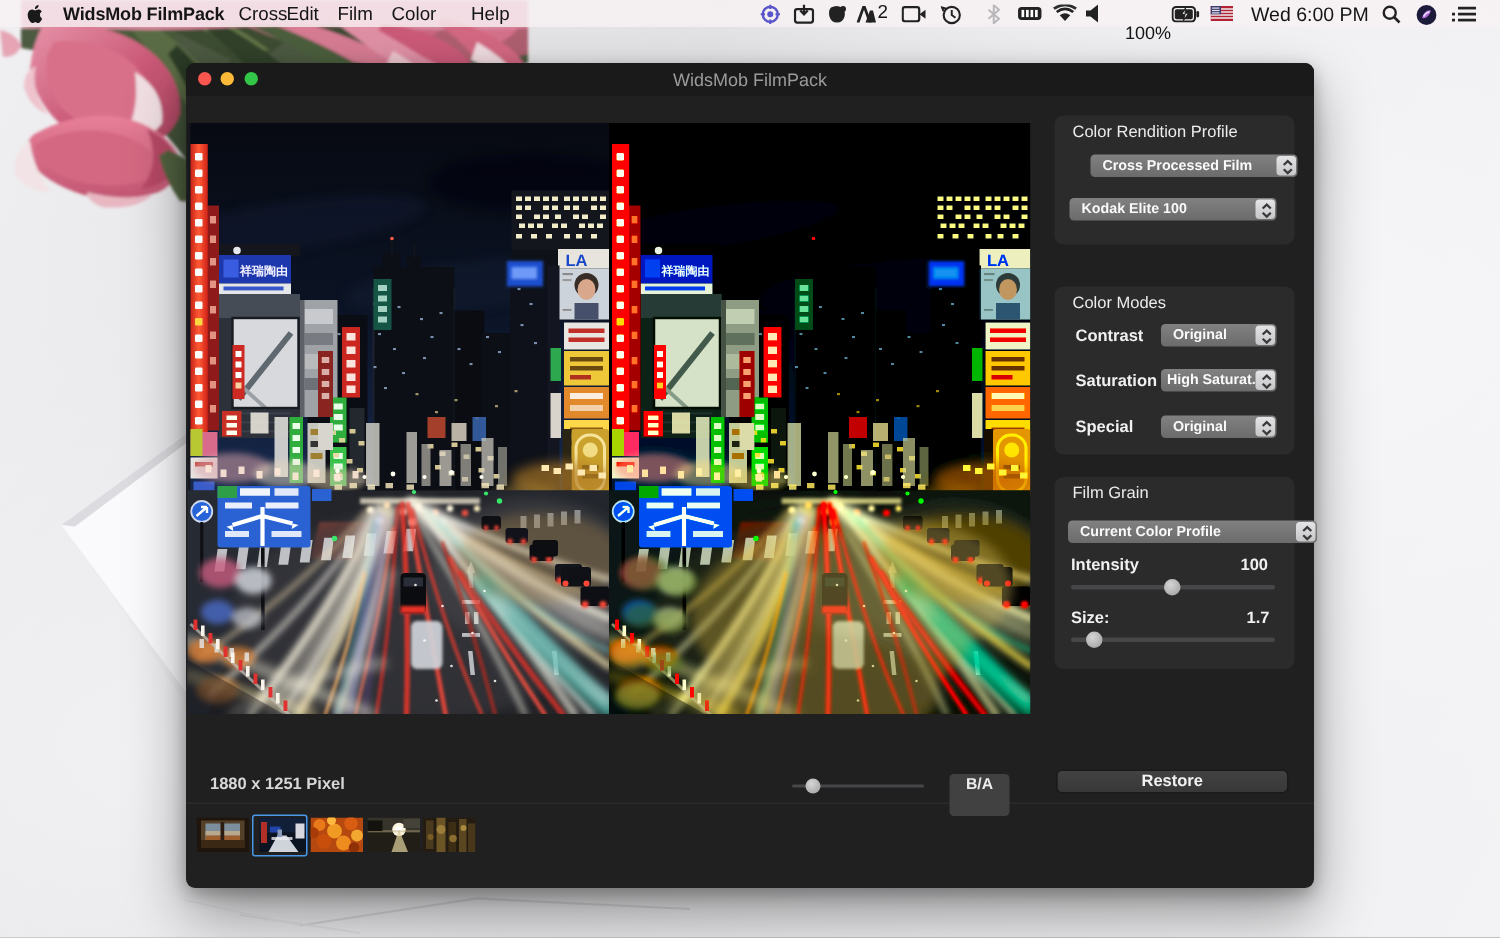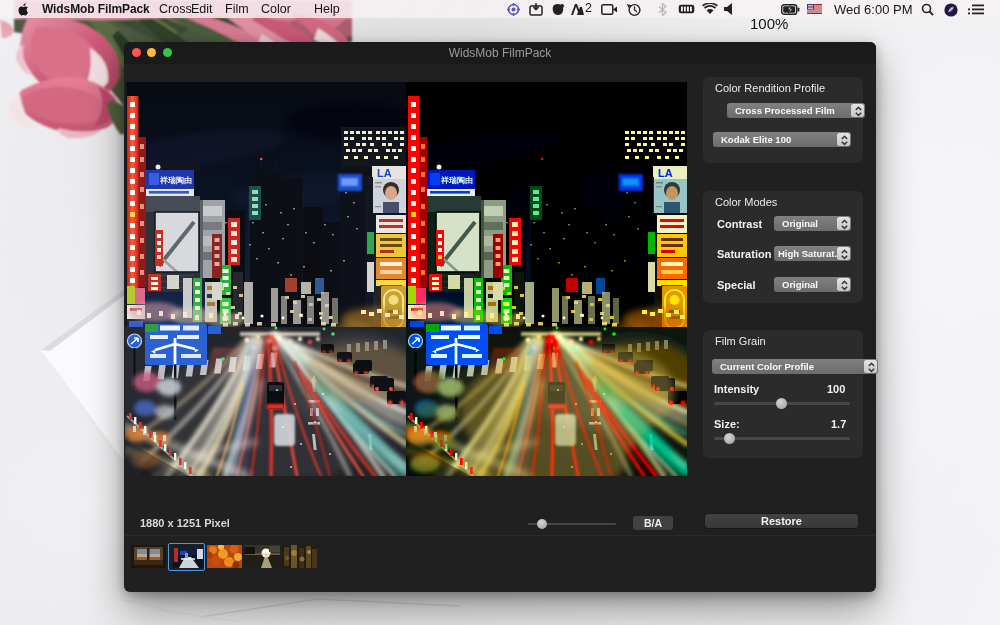--- a/index.html
+++ b/index.html
@@ -38,21 +38,21 @@
   .slider { position:absolute; height:2.5px; border-radius:2px; background:#47474a; }
   .thumbk { position:absolute; width:11px; height:11px; border-radius:50%;
     background:radial-gradient(circle at 40% 35%, #d6d6d6, #9a9a9a); top:-4px; }
   #restore { position:absolute; left:580px; top:471px; width:155px; height:16px;
     background:linear-gradient(#424242,#383838); border:1px solid #1a1a1a; border-radius:4px;
     color:#f2f2f2; font-size:11px; font-weight:bold; text-align:center; line-height:15px; }
   
   #pixlab { position:absolute; left:16px; top:475px; font-size:11px; font-weight:bold; color:#d8d8d8; }
   #bslider { position:absolute; left:404px; top:480.5px; width:88px; height:2.5px; background:#47474a; border-radius:2px; }
   #bslider .thumbk { width:10px; height:10px; top:-3.5px; left:9px; }
-  #ba { position:absolute; left:509px; top:474px; width:40px; height:14px;
+  #ba { position:absolute; left:509px; top:474px; width:40px; height:28px;
     background:#414141; border-radius:3px; color:#ececec; font-size:10.5px; font-weight:bold;
     text-align:center; line-height:14px; }
   .th { position:absolute; top:503px; width:35px; height:23px; overflow:hidden; }
   #thsel { position:absolute; left:44px; top:500.5px; width:37px; height:28px;
     border:1.5px solid #4a97e8; border-radius:2px; }
 </style>
 </head>
 <body>
 
 <svg id="flowers" width="400" height="250" viewBox="0 0 400 250">
@@ -130,21 +130,21 @@
   <svg class="mi" style="left:17px;top:3px" width="12" height="13" viewBox="0 0 12 13">
     <path fill="#1a1a1a" d="M9.6,6.9c0-1.5,1.2-2.2,1.3-2.3c-0.7-1-1.8-1.2-2.2-1.2C7.8,3.3,6.9,4 6.5,4 C6,4,5.3,3.4,4.5,3.4c-1,0-2,0.6-2.5,1.5C0.9,6.7,1.7,9.4,2.7,10.9c0.5,0.7,1.1,1.5,1.9,1.5c0.8,0,1-0.5,1.9-0.5c0.9,0,1.1,0.5,1.9,0.5c0.8,0,1.3-0.7,1.8-1.4c0.6-0.8,0.8-1.6,0.8-1.7C11,9.2,9.6,8.7,9.6,6.9z"></path>
     <path fill="#1a1a1a" d="M8.1,2.2C8.5,1.7,8.8,1,8.7,0.3C8.1,0.3,7.3,0.7,6.9,1.2C6.5,1.6,6.2,2.4,6.3,3C7,3.1,7.7,2.7,8.1,2.2z"></path>
   </svg>
   <b class="mi" style="left:42px;font-size:12px;letter-spacing:-0.1px;top:2px">WidsMob FilmPack</b>
   <span class="mi" style="left:159px">Cross</span>
   <span class="mi" style="left:191px">Edit</span>
   <span class="mi" style="left:225px">Film</span>
   <span class="mi" style="left:261px">Color</span>
   <span class="mi" style="left:314px">Help</span>
-  <span class="mi" style="left:750px;font-size:15px;top:15px">100%</span>
+  <span class="mi" style="left:750px;font-size:12px;top:15px">100%</span>
   <span class="mi" style="left:834px;font-size:13px">Wed 6:00 PM</span>
   <svg class="mi" style="left:507px;top:3px" width="13" height="13" viewBox="0 0 13 13">
     <circle cx="6.5" cy="6.5" r="5" fill="none" stroke="#5a55c8" stroke-width="1.6"></circle>
     <circle cx="6.5" cy="6.5" r="2" fill="#5a55c8"></circle>
     <path d="M6.5,0 V3 M6.5,10 V13 M0,6.5 H3 M10,6.5 H13" stroke="#5a55c8" stroke-width="1.4"></path>
   </svg>
   <svg class="mi" style="left:529px;top:3px" width="14" height="13" viewBox="0 0 14 13">
     <rect x="1" y="3" width="12" height="9" rx="1.5" fill="none" stroke="#222" stroke-width="1.5"></rect>
     <path d="M7,0 V6 M4.5,4 L7,6.6 L9.5,4" stroke="#222" stroke-width="1.5" fill="none"></path>
   </svg>
@@ -861,21 +861,21 @@
           </svg>
         </div></div>
     <div class="rowlab" style="left:14px;top:88px">Special</div>
     <div class="pop" style="left:71px;top:86px;width:77px">Original<div class="cap">
           <svg width="9" height="11" viewBox="0 0 9 11">
             <path d="M1.8,4 L4.5,1.4 L7.2,4 M1.8,6.8 L4.5,9.4 L7.2,6.8" stroke="#3a3a3a" stroke-width="1.5" fill="none"></path>
           </svg>
         </div></div>
   </div>
 
-  <div class="gbox" style="top:288px;height:128px">
+  <div class="gbox" style="top:276px;height:128px">
     <div class="glabel">Film Grain</div>
     <div class="pop" style="left:9px;top:29px;width:166px">Current Color Profile<div class="cap">
           <svg width="9" height="11" viewBox="0 0 9 11">
             <path d="M1.8,4 L4.5,1.4 L7.2,4 M1.8,6.8 L4.5,9.4 L7.2,6.8" stroke="#3a3a3a" stroke-width="1.5" fill="none"></path>
           </svg>
         </div></div>
     <div class="rowlab" style="left:11px;top:53px">Intensity</div>
     <div class="rowlab" style="left:124px;top:53px">100</div>
     <div class="slider" style="left:11px;top:72px;width:136px">
         <div class="thumbk" style="left:62px"></div>

